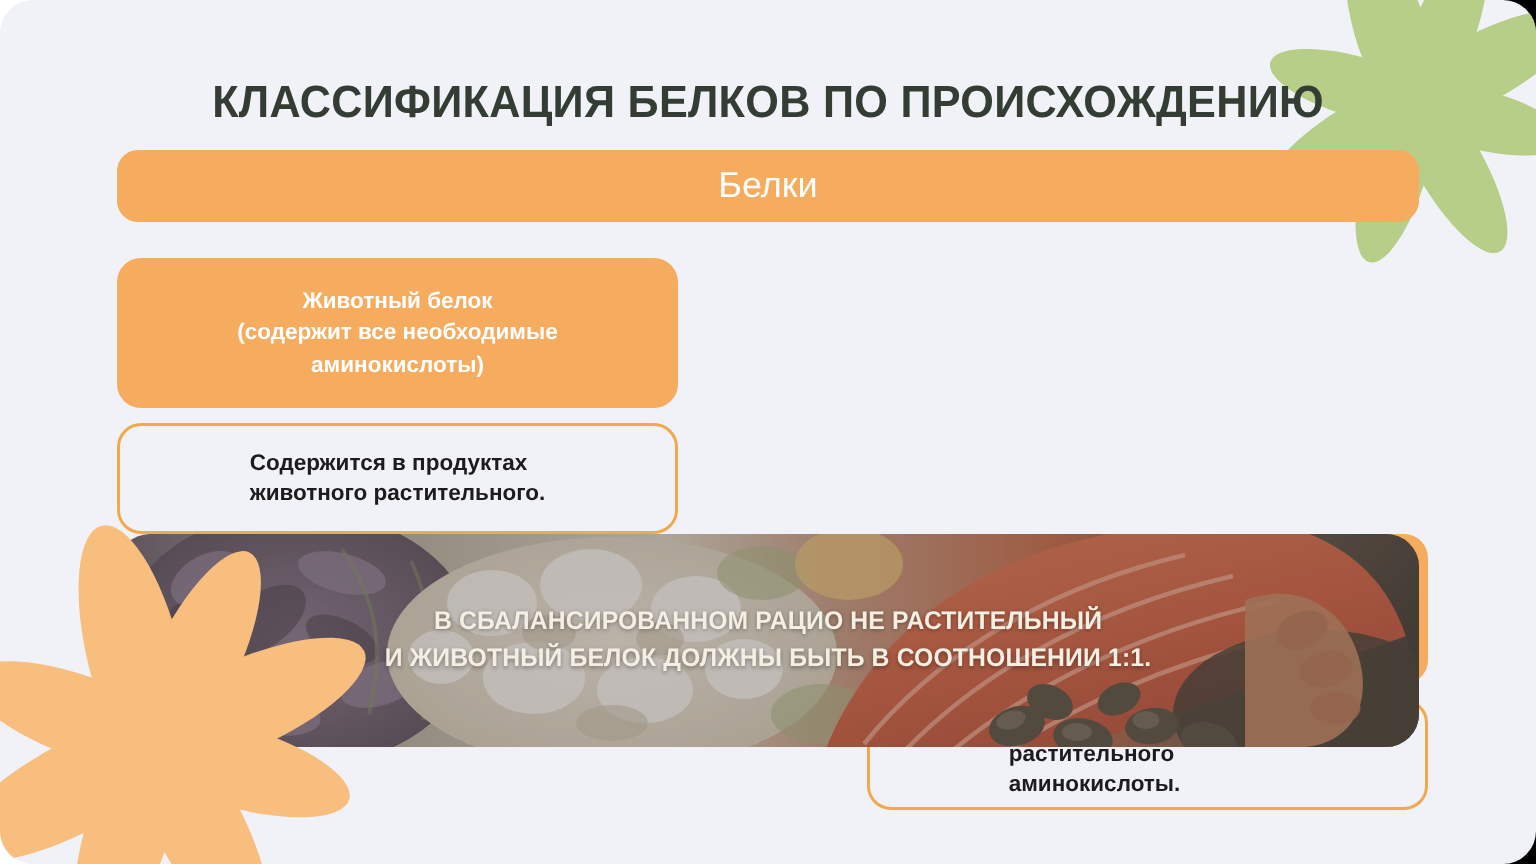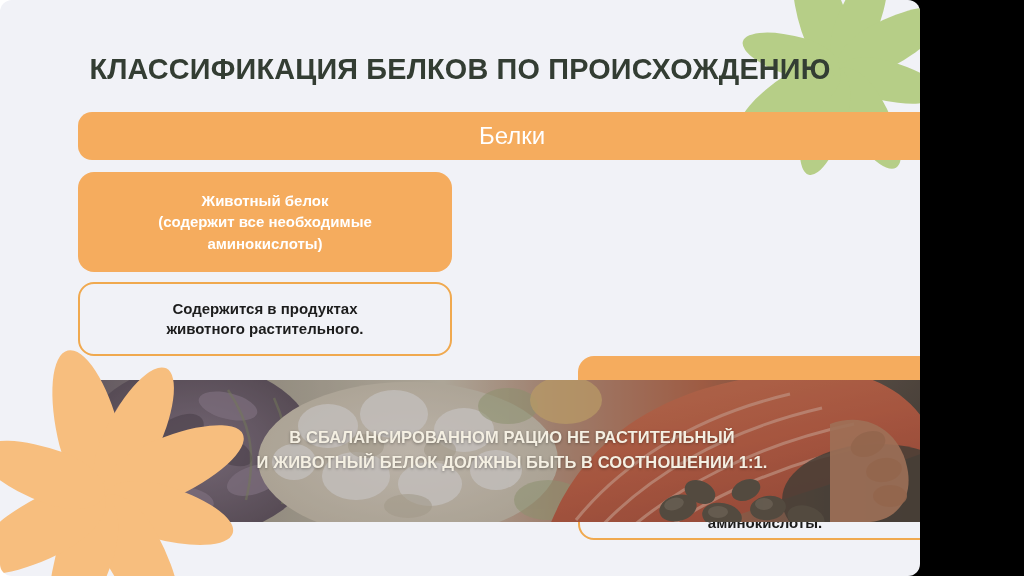--- a/index.html
+++ b/index.html
@@ -7,23 +7,23 @@
     width:1024px; height:576px; overflow:hidden;
     background:#ffffff;
     font-family:"Liberation Sans", sans-serif;
   }
   #stage {
     position:relative; width:1024px; height:576px;
     background:linear-gradient(to right, #ffffff 0%, #ffffff 50%, #000000 50%, #000000 100%);
     overflow:hidden;
   }
   #card {
-    position:absolute; left:0; top:0; width:920px; height:576px;
+    position:absolute; left:0; top:0; width:1024px; height:576px;
     background:#f1f2f7;
-    border-radius:12px;
+    border-radius:22px;
     overflow:hidden;
   }
 
   
   .flower { position:absolute; pointer-events:none; }
   .petal {
     position:absolute; left:50%; top:50%;
     border-radius:50% 50% 50% 50%/60% 60% 40% 40%;
     transform-origin:50% 100%;
   }
@@ -42,21 +42,21 @@
     color:#333d33;
     font-size:30px;
     font-weight:bold;
     letter-spacing:0.2px;
     transform:scaleX(0.96);
     white-space:nowrap;
   }
 
   
   #protein-bar {
-    position:absolute; left:78px; top:112px;
+    position:absolute; left:78px; top:100px;
     width:868px; height:48px;
     background:#f5ac5e;
     border-radius:14px;
     display:flex; align-items:center; justify-content:center;
     color:#ffffff;
     font-size:24px;
     z-index:5;
   }
 
   
@@ -76,36 +76,35 @@
     line-height:1.42;
     padding:0 14px;
   }
   .source-box {
     margin-top:10px;
     height:74px;
     background:#f1f2f7;
     border:2px solid #f0a94f;
     border-radius:16px;
     display:flex; align-items:center; justify-content:center;
-    text-align:center;
     color:#1c1c1c;
     font-size:15px;
     font-weight:bold;
     line-height:1.34;
     padding:0 14px;
   }
   #col-left .type-box { top:0; }
 
   .col-rows { position:relative; }
   #col-left  { top:172px; }
   #col-right { top:172px; }
 
   
   #banner {
-    position:absolute; left:78px; top:380px;
+    position:absolute; left:78px; top:356px;
     width:868px; height:142px;
     border-radius:22px;
     overflow:hidden;
     z-index:5;
   }
   #banner-photo { position:absolute; inset:0; }
   #banner-shade {
     position:absolute; inset:0;
     background:rgba(60,48,40,0.30);
   }

